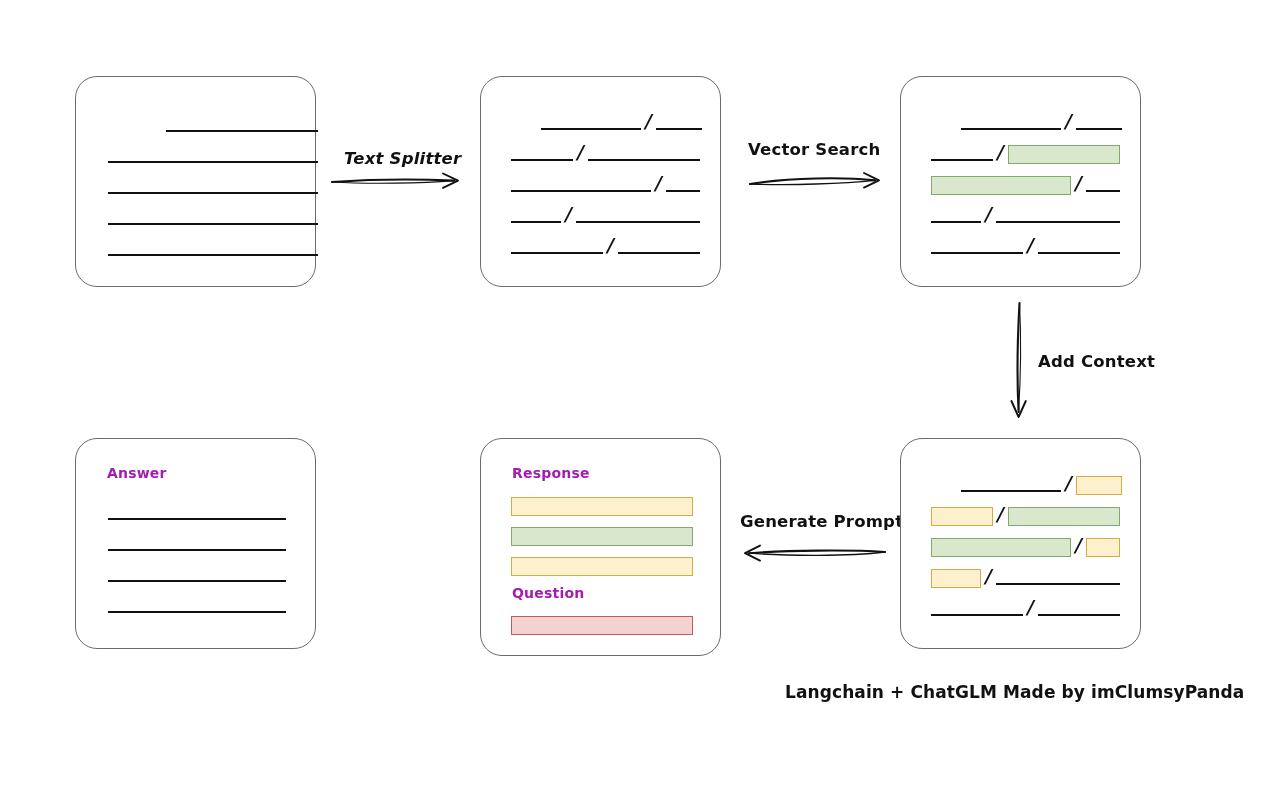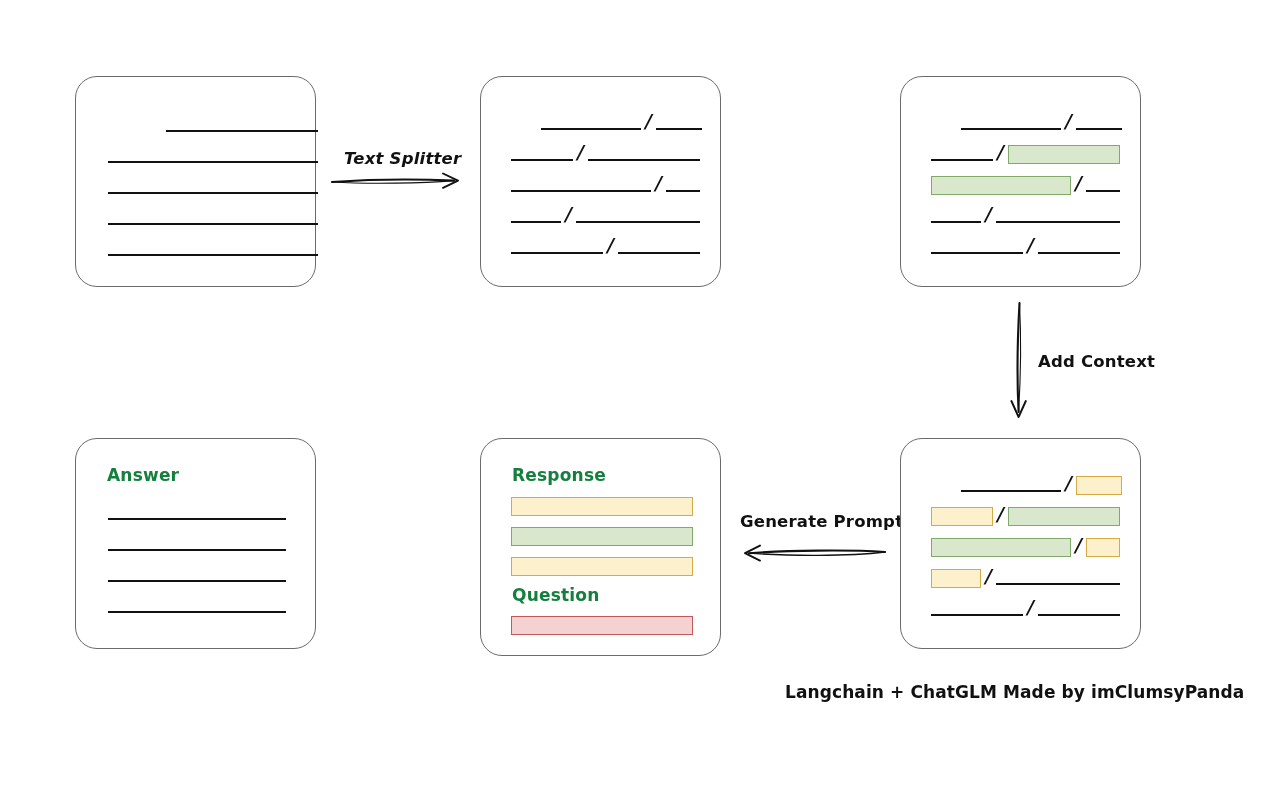--- a/index.html
+++ b/index.html
@@ -75,24 +75,24 @@
     margin-bottom: 0px;
   }
   .hl-green  { background: #d9e8cd; border-color: #81a96a; }
   .hl-yellow { background: #fdf0cd; border-color: #d8aa46; }
   .hl-red    { background: #f4d2d2; border-color: #c3595a; }
 
   
   .card-label {
     position: absolute;
     font-family: "DejaVu Sans", sans-serif;
-    font-size: 17px;
+    font-size: 14px;
     font-weight: 600;
     letter-spacing: .2px;
-    color: #15803d;
+    color: #a21caf;
     white-space: nowrap;
   }
 
   
   .bar {
     position: absolute;
     box-sizing: border-box;
     height: 19px;
     border-width: 1.4px;
     border-style: solid;
@@ -179,20 +179,28 @@
           <span class="seg-line" style="width: 124px;"></span>
         </div>
         <div class="row" style="left: 30px; top: 158px;">
           <span class="seg-line" style="width: 92px;"></span>
           <span class="slash">/</span>
           <span class="seg-line" style="width: 82px;"></span>
         </div>
       </div>
   </div>
 
+  <div class="arrow-group" style="left:748px; top:140px; width:138px; height:55px;">
+    <div class="arrow-label" style="left:0px; top:0px;">Vector Search</div>
+    <svg class="arrow-svg" style="left:0px; top:28px;" width="138" height="24" viewBox="0 0 138 24">
+      <path d="M2,16 C42,9.5 96,9.0 127,12.4" fill="none" stroke="#111" stroke-width="2.1" stroke-linecap="round"></path>
+      <path d="M2,16 C42,17.6 96,15.6 127,12.4" fill="none" stroke="#111" stroke-width="1.4" stroke-linecap="round"></path>
+      <path d="M116,5.0 L131,12.4 L116,19.6" fill="none" stroke="#111" stroke-width="1.9" stroke-linejoin="round" stroke-linecap="round"></path>
+    </svg>
+  </div>
 
   <div class="card" id="card-matched" style="left:900px; top:76px; width:241px; height:211px;">
     <div class="rows" id="rows-matched">
         <div class="row" style="left: 60px; top: 34px;">
           <span class="seg-line" style="width: 100px;"></span>
           <span class="slash">/</span>
           <span class="seg-line" style="width: 46px;"></span>
         </div>
         <div class="row" style="left: 30px; top: 65px;">
           <span class="seg-line" style="width: 62px;"></span>

